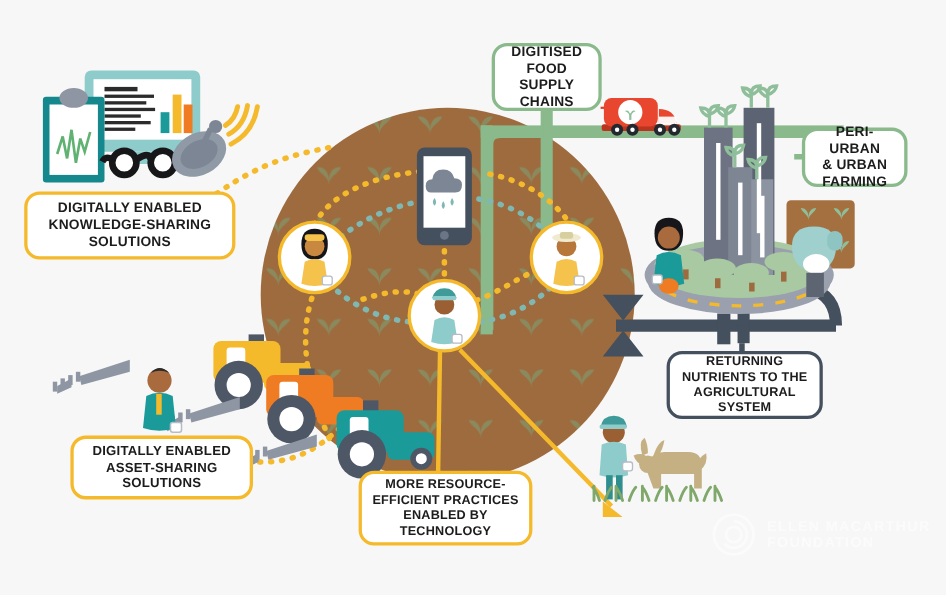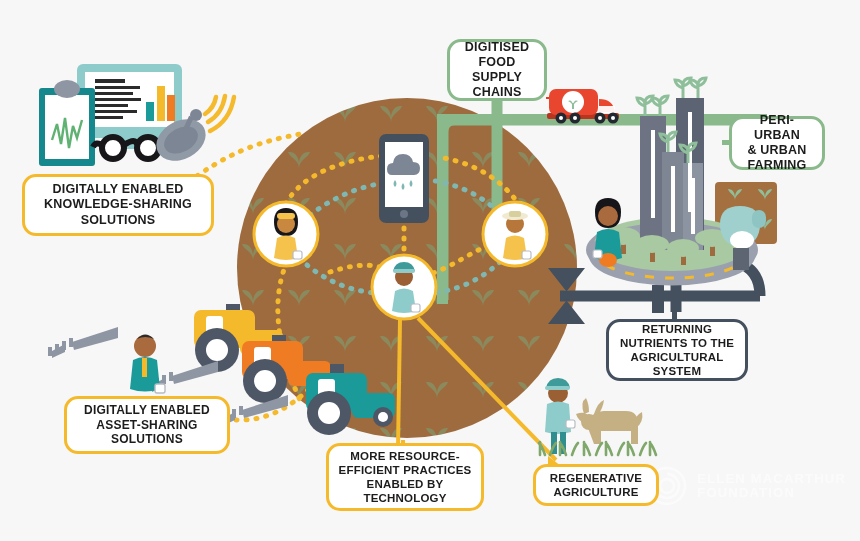--- a/index.html
+++ b/index.html
@@ -404,31 +404,27 @@
 &amp; URBAN
 FARMING</span>
   </div>
 
   <div class="callout c-yellow" style="left:64px;top:396px;width:166px;height:58px;font-size:12px;">
     <span>DIGITALLY ENABLED
 ASSET-SHARING
 SOLUTIONS</span>
   </div>
 
-  <div class="callout c-yellow" style="left:326px;top:443px;width:158px;height:68px;font-size:11.5px;">
+  <div class="callout c-yellow" style="left:326px;top:428px;width:158px;height:68px;font-size:11.5px;">
     <span>MORE RESOURCE-
 EFFICIENT PRACTICES
 ENABLED BY
 TECHNOLOGY</span>
   </div>
 
-  <div class="callout c-yellow" style="left:533px;top:464px;width:126px;height:42px;font-size:11.5px;">
-    <span>REGENERATIVE
-AGRICULTURE</span>
-  </div>
 
   <div id="wm">
     <svg width="42" height="42" viewBox="0 0 42 42">
       <circle cx="21" cy="21" r="18" fill="none" stroke="#ffffff" stroke-width="2.4"></circle>
       <path d="M21 9 a12 12 0 1 1 -8.4 20.6" fill="none" stroke="#ffffff" stroke-width="2.4"></path>
       <circle cx="21" cy="21" r="7" fill="none" stroke="#ffffff" stroke-width="2.4"></circle>
     </svg>
     <div class="wmtxt">
       <div>ELLEN MACARTHUR</div>
       <div>FOUNDATION</div>

